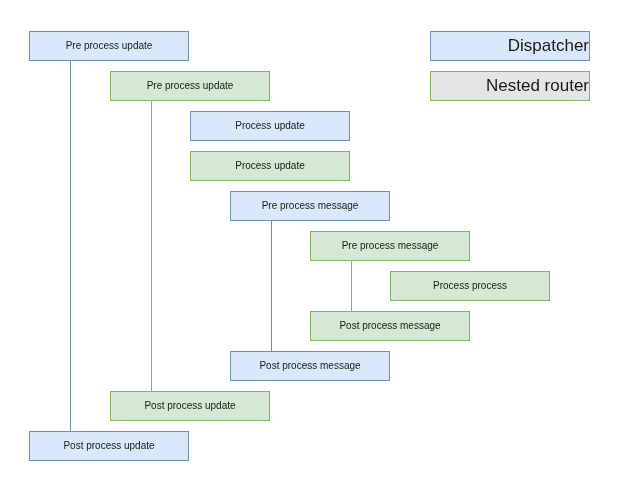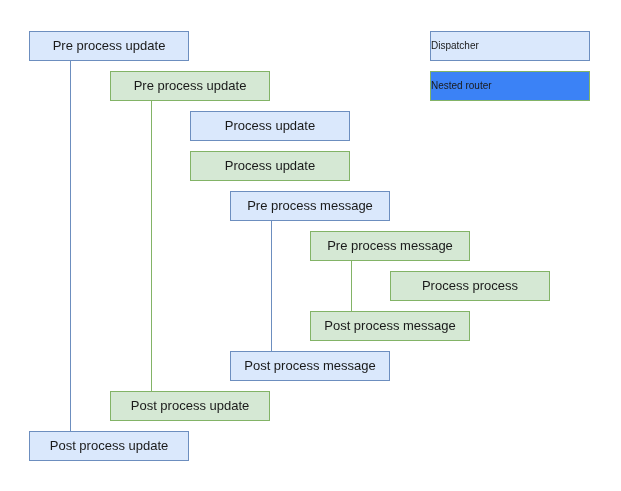--- a/index.html
+++ b/index.html
@@ -16,21 +16,21 @@
     overflow: hidden;
   }
   .node {
     position: absolute;
     box-sizing: border-box;
     width: 160px;
     height: 30px;
     border: 1px solid #6c8ebf;
     background: #dae8fc;
     color: #1a1a1a;
-    font-size: 13px;
+    font-size: 10px;
     line-height: 28px;
     text-align: center;
     white-space: nowrap;
     z-index: 2;
   }
   .node.green {
     border-color: #82b366;
     background: #d5e8d4;
   }
   .edge {
@@ -43,29 +43,29 @@
     background: #82b366;
   }
   .legend-box {
     position: absolute;
     box-sizing: border-box;
     width: 160px;
     height: 30px;
     border: 1px solid #6c8ebf;
     background: #dae8fc;
     color: #1a1a1a;
-    font-size: 10px;
+    font-size: 17px;
     line-height: 28px;
-    text-align: left;
+    text-align: right;
     white-space: nowrap;
     z-index: 2;
   }
   .legend-box.green {
     border-color: #82b366;
-    background: #3b82f6;
+    background: #e5e5e5;
   }
 </style>
 </head>
 <body>
 
 <div id="canvas">
 
   <div class="edge" style="left:70px; top:61px; height:370px;"></div>
   <div class="edge green" style="left:151px; top:101px; height:290px;"></div>
   <div class="edge" style="left:271px; top:221px; height:130px;"></div>

